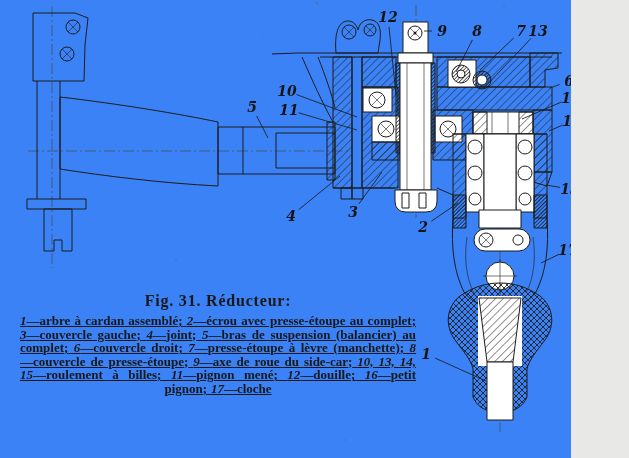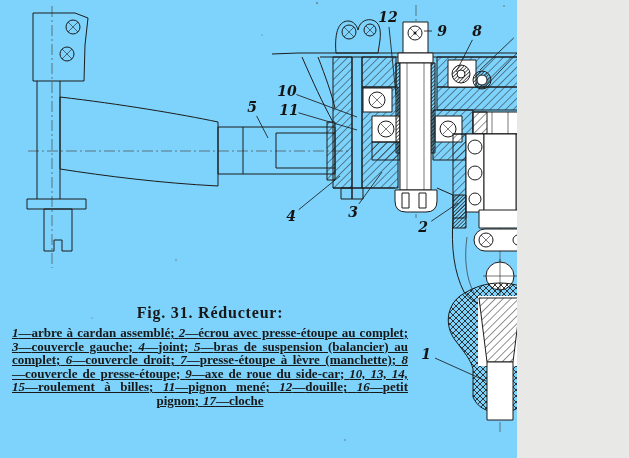--- a/index.html
+++ b/index.html
@@ -1,25 +1,25 @@
 <!DOCTYPE html>
 <html><head>
 <meta charset="utf-8">
 <style>
   html,body{margin:0;padding:0;background:#e8e8e6;}
-  .page{position:relative;width:517px;height:458px;background:#7dd3fc;overflow:hidden;
+  .page{position:relative;width:571px;height:458px;background:#3b82f6;overflow:hidden;
         font-family:"Liberation Serif", serif;}
   .diagram{position:absolute;left:0;top:0;width:629px;height:458px;}
   .h{stroke:#1c1c1c;stroke-width:1;stroke-linejoin:round;}
   .t{stroke:#1c1c1c;stroke-width:.6;}
   .cl{stroke:#4a4a4a;stroke-width:.7;fill:none;stroke-dasharray:11 3 2 3;}
   .leader{stroke:#1c1c1c;stroke-width:.85;}
   .num{font:italic bold 14px "DejaVu Serif", serif;fill:#141414;text-anchor:middle;stroke:none;}
   .spk{fill:#6a6a6a;opacity:.55;stroke:none;}
-  .caption{position:absolute;left:12px;top:292px;width:396px;color:#181818;margin-top:12px;}
+  .caption{position:absolute;left:20px;top:292px;width:396px;color:#181818;}
   .caption-title{text-align:center;font-size:16px;font-weight:bold;letter-spacing:.8px;margin:0 0 4px 0;}
   .legend{margin:0;font-size:13px;line-height:13.6px;font-weight:bold;
           text-align:justify;text-align-last:center;word-spacing:.5px;text-decoration:underline;}
   .lnum{font-style:italic;}
 </style>
 </head>
 <body>
 
 <div class="page">
 

